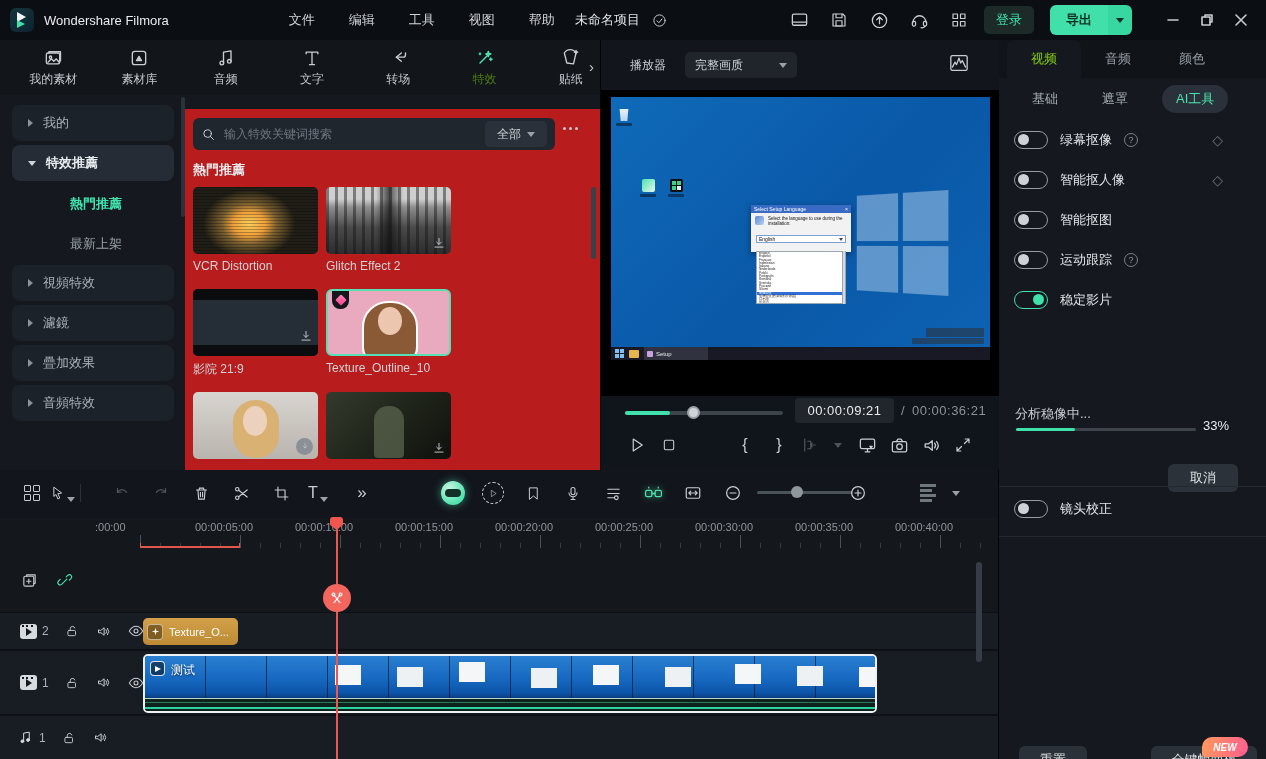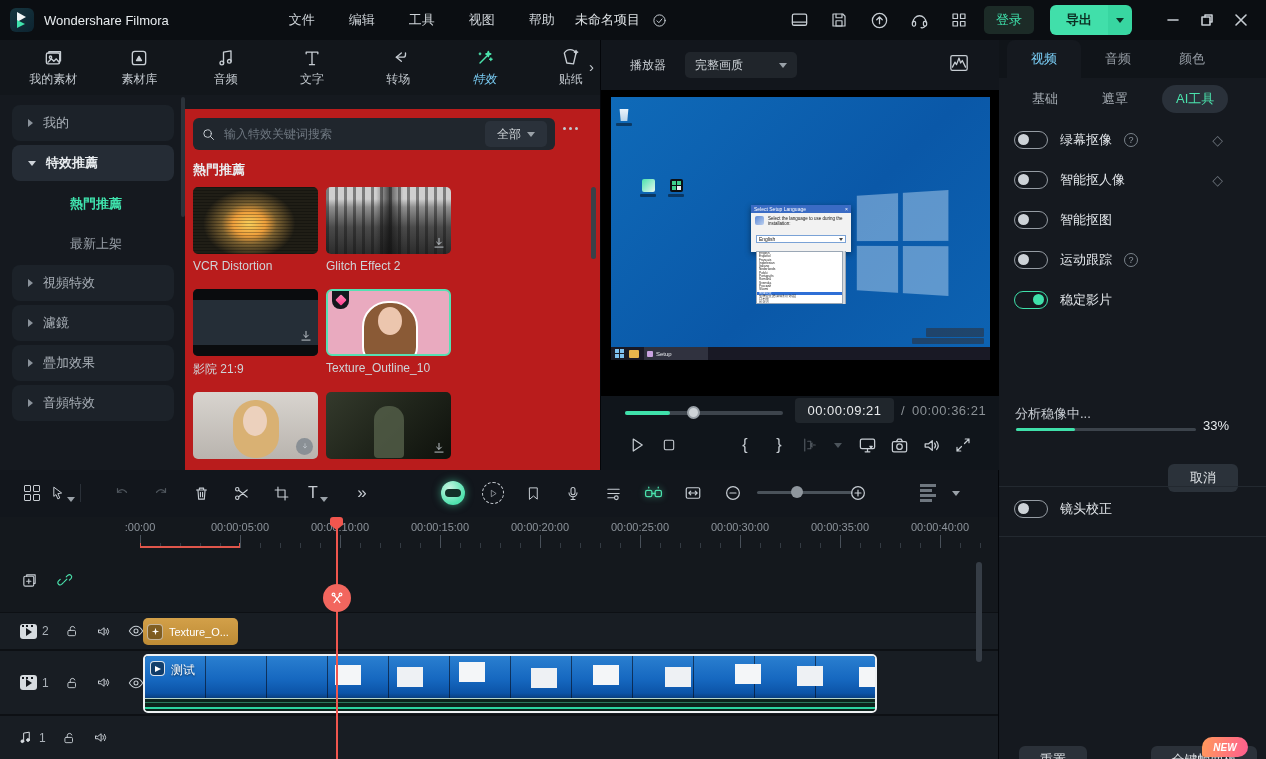--- a/index.html
+++ b/index.html
@@ -37,21 +37,21 @@
   .export-arrow { background:#38d6a1; display:flex; align-items:center; padding:0 8px; }
   .export-arrow .tri-down { border-top-color:#0b2e23; }
   .win-ctrls { display:flex; margin-left:14px; }
   .win-ctrls span { width:34px; height:40px; display:flex; align-items:center; justify-content:center; cursor:pointer; }
 
   
   .media-panel { left:0; top:40px; width:600px; height:430px; background:#15191f; }
   .media-tabs { position:absolute; left:0; top:0; width:600px; height:55px; background:#12161b; display:flex; align-items:center;gap:28px; }
   .mtab { width:72px; display:flex; flex-direction:column; align-items:center; gap:3px; font-size:12px; color:#c3c9cf; cursor:pointer; }
   .mtab:first-child { margin-left:24px; }
-  .mtab.active { color:#7dd3fc;font-style:italic; }
+  .mtab.active { color:#4d7c0f; }
   .mtab.active .ic { stroke:#4be3ad; }
   .tabs-expand { position:absolute; right:6px; top:18px; color:#c3c9cf; font-size:15px; cursor:pointer; }
   .sidebar { position:absolute; left:0; top:55px; width:185px; height:375px; background:#15191f; }
   .sb-pill { position:absolute; left:12px; width:162px; height:36px; background:#1c2229; border-radius:8px; display:flex; align-items:center; gap:10px; padding-left:16px; font-size:13px; color:#aab1b8; cursor:pointer; }
   .sb-pill.sel { background:#252c35; color:#e8ecef; font-weight:bold; }
   .sb-child { position:absolute; left:70px; font-size:13px; cursor:pointer; }
   .sb-collapse { position:absolute; left:138px; top:381px; width:26px; height:22px; background:#20282c; border-radius:6px; color:#3fe3ad; font-size:13px; display:flex; align-items:center; justify-content:center; cursor:pointer; }
   .sb-scrolltrack { position:absolute; right:0; top:2px; width:4px; height:120px; background:#2b323a; border-radius:2px; }
 
   
@@ -131,21 +131,21 @@
   .timesep { position:absolute; left:300px; top:7px; color:#8b9196; font-size:13px; }
   .duration { position:absolute; left:311px; top:7px; color:#8b9196; font-size:13px; letter-spacing:.5px; }
   .pv-controls { position:absolute; left:0; top:390px; width:100%; height:36px; }
   .pvc { position:absolute; top:3px; width:24px; height:24px; display:flex; align-items:center; justify-content:center; cursor:pointer; color:#c6ccd2; font-size:16px; }
   .pvc.dimtxt { color:#4c545b; cursor:default; }
 
   
   .props-panel { left:999px; top:40px; width:267px; height:719px; background:#15191f; }
   .pp-tabs { position:absolute; left:0; top:0; width:100%; height:38px; background:#101419; display:flex; }
   .pp-tab { width:74px; height:38px; display:flex; align-items:center; justify-content:center; font-size:13px; color:#959ca4; cursor:pointer; }
-  .pp-tab.active { background:#15191f; border-radius:8px 8px 0 0; color:#7dd3fc; margin-left:8px; }
+  .pp-tab.active { background:#15191f; border-radius:8px 8px 0 0; color:#84cc16; margin-left:8px; }
   .pp-subtabs { position:absolute; left:0; top:38px; width:100%; height:42px; display:flex; align-items:center; }
   .pp-subtab { font-size:13px; color:#aab1b8; cursor:pointer; }
   .st-basic { margin-left:33px; } .st-mask { margin-left:44px; }
   .st-ai { margin-left:34px; background:#2a313a; color:#4be3ad; border-radius:14px; padding:5px 14px; }
   .ai-row { position:absolute; left:15px; width:237px; height:24px; display:flex; align-items:center; gap:12px; font-size:13px; color:#e2e6ea; }
   .ai-row .gem-dia { position:absolute; right:28px; color:#6c737b; font-size:14px; }
   .stab-status { position:absolute; left:16px; top:365px; font-size:13px; color:#c9ced4; }
   .stab-bar { position:absolute; left:17px; top:388px; width:180px; height:3px; background:#3c434b; border-radius:2px; }
   .stab-fill { width:33%; height:3px; background:#3fe0aa; border-radius:2px; }
   .stab-pct { position:absolute; left:204px; top:378px; font-size:13px; color:#e5e9ec; }
@@ -167,21 +167,21 @@
   .robot { width:24px; height:24px; border-radius:50%; background:radial-gradient(circle at 35% 30%, #c9f5e2, #4fe3ae 70%); box-shadow:0 0 8px rgba(79,227,174,.55); position:relative; }
   .robot::after { content:''; position:absolute; left:4px; top:8px; width:16px; height:8px; background:#123028; border-radius:4px; }
   .dotcircle { width:22px; height:22px; border:1.5px dashed #c7ccd2; border-radius:50%; display:flex; align-items:center; justify-content:center; }
   .zoom-slider { position:absolute; left:757px; top:21px; width:96px; height:3px; background:#4a525a; border-radius:2px; cursor:pointer; }
   .zoom-knob { position:absolute; left:34px; top:-5px; width:12px; height:12px; background:#8f969d; border-radius:50%; }
   .trackbars { display:flex; flex-direction:column; gap:2px; }
   .trackbars i { display:block; width:16px; height:3px; background:#6f777f; }
   .trackbars i:nth-child(2){ width:12px; } .trackbars i:nth-child(4){ width:12px; }
 
   .tl-ruler { position:absolute; left:0; top:47px; width:100%; height:40px; }
-  .ruler-lbl { position:absolute; top:4px; width:90px; text-align:center; font-size:11px; color:#8d949c; }
+  .ruler-lbl { position:absolute; top:4px; width:90px; text-align:left; font-size:11px; color:#8d949c; }
   .ruler-ticks { position:absolute; left:140px; right:0; top:18px; height:14px;
     background:
       repeating-linear-gradient(90deg,#49515a 0 1px,transparent 1px 100px) 0 0/100% 13px no-repeat,
       repeating-linear-gradient(90deg,#343b43 0 1px,transparent 1px 20px) 0 8px/100% 5px no-repeat; }
   .red-range { position:absolute; left:140px; top:76px; width:100px; height:2px; background:#e0564b; }
   .red-range::before, .red-range::after { content:''; position:absolute; top:-3px; width:1px; height:5px; background:#e0564b; }
   .red-range::before { left:0; } .red-range::after { right:0; }
   .rli { position:absolute; top:52px; width:22px; height:22px; display:flex; align-items:center; justify-content:center; cursor:pointer; }
 
   .track-row { position:absolute; left:0; width:100%; background:#181d23; border-top:1px solid #0d1014; border-bottom:1px solid #0d1014; }

